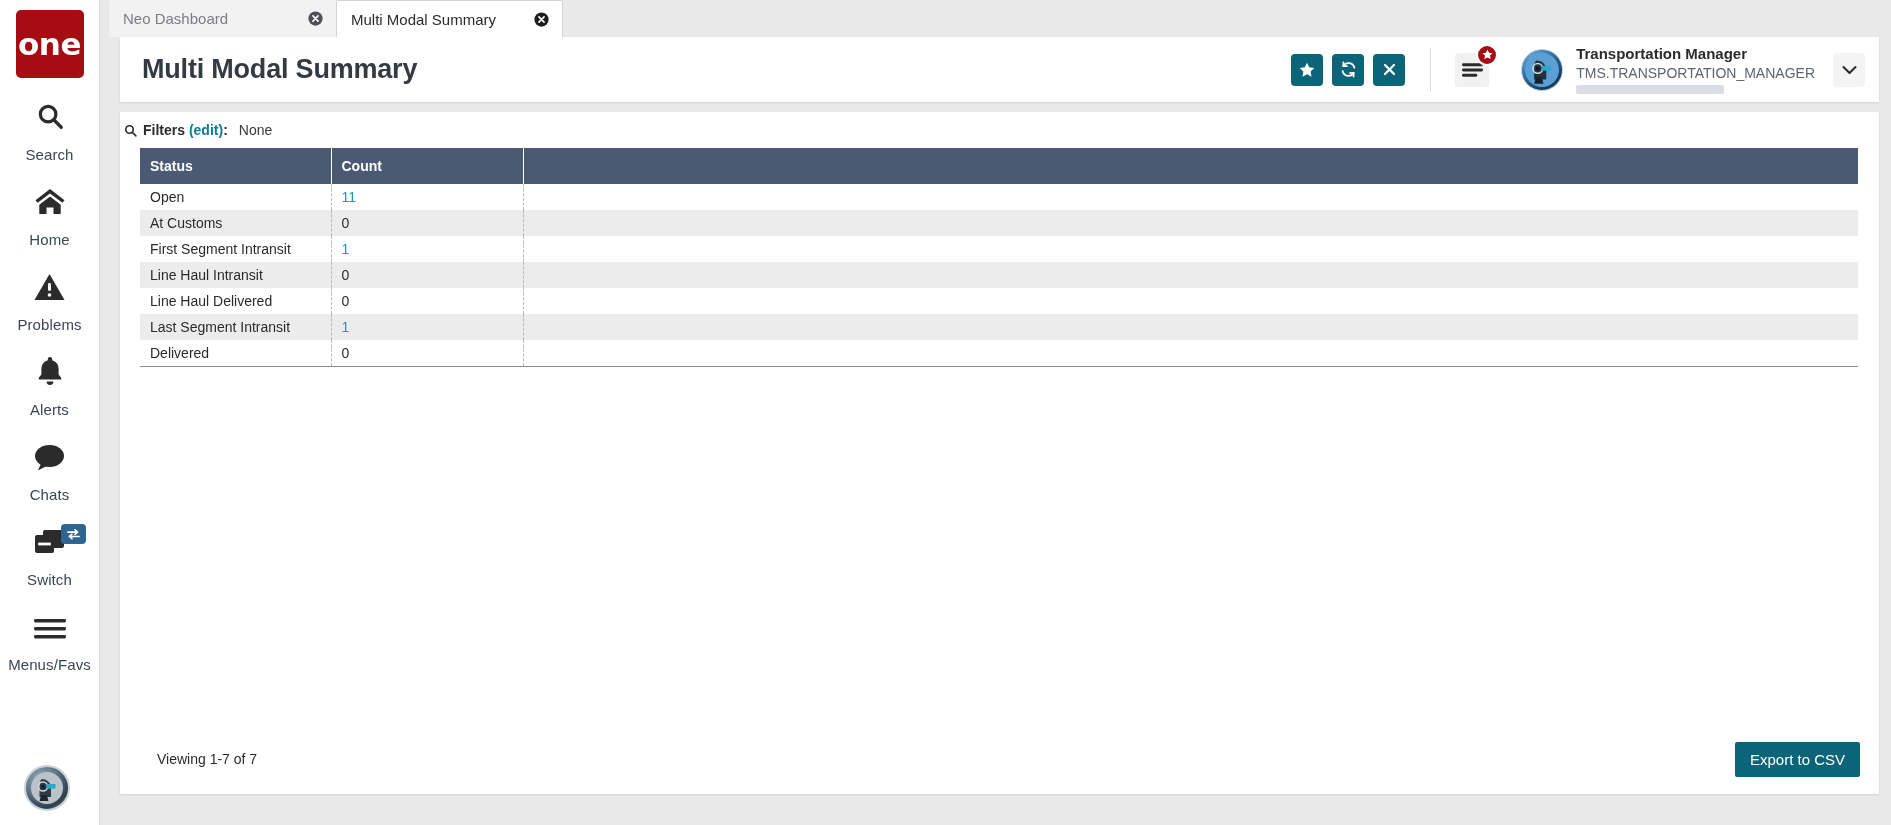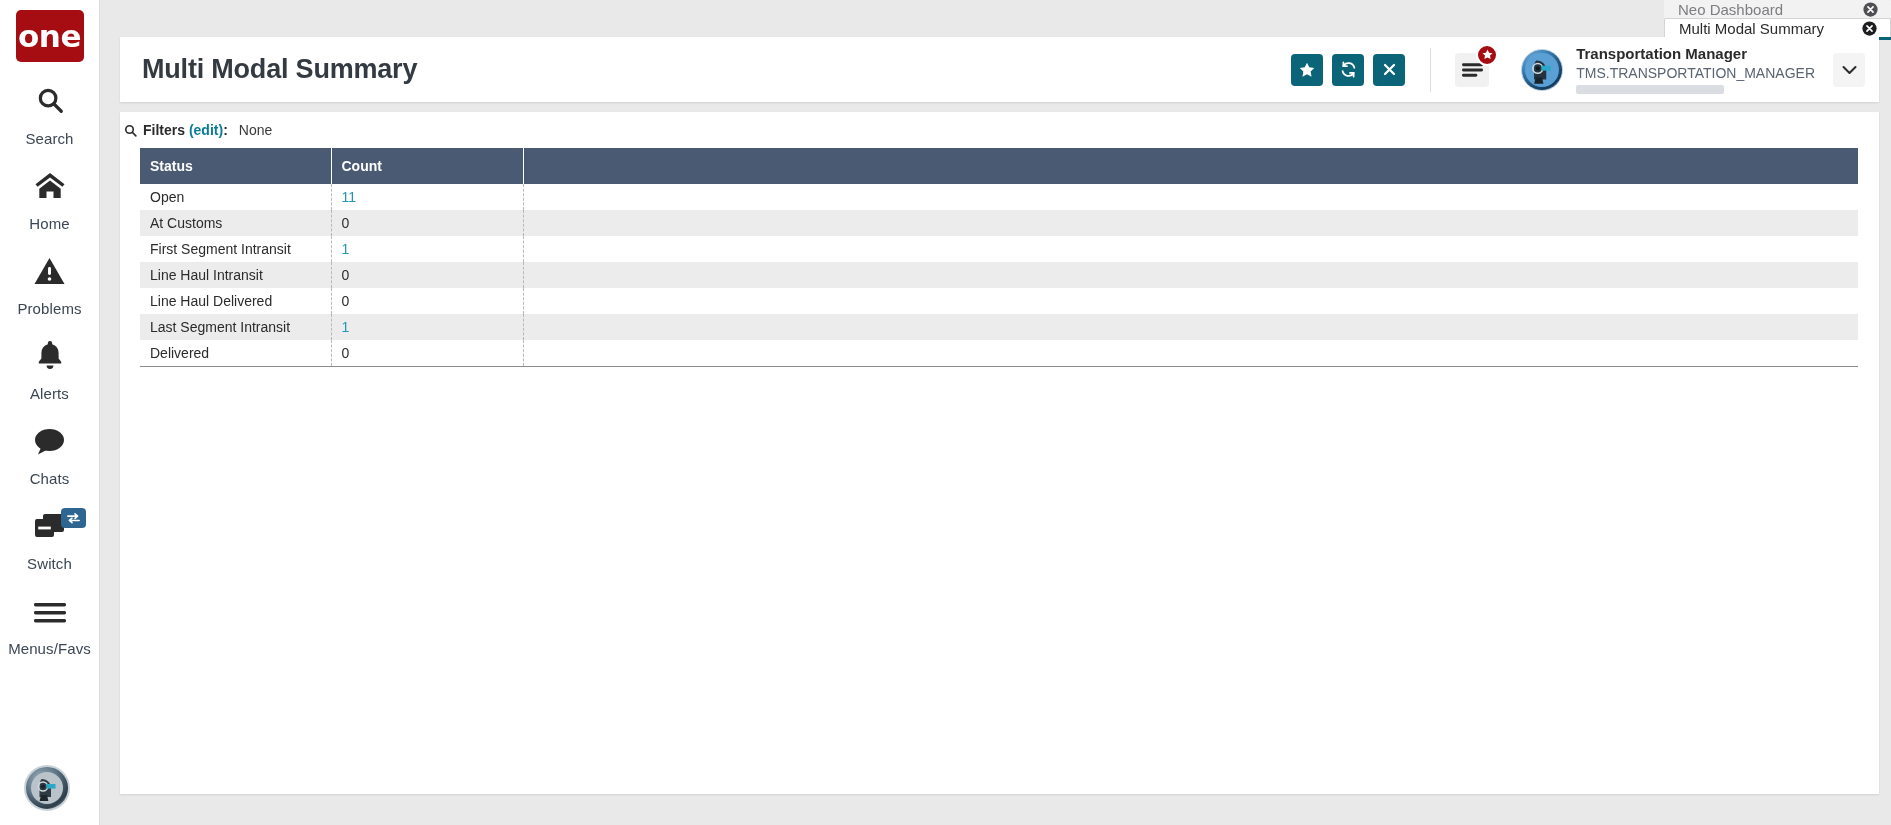--- a/index.html
+++ b/index.html
@@ -15,21 +15,21 @@
   
   #left-rail {
     position: absolute; left: 0; top: 0;
     width: 100px; height: 825px;
     background: #ffffff;
     border-right: 1px solid #dcdcdc;
     display: flex; flex-direction: column; align-items: center;
     z-index: 5;
   }
   #brand-logo {
-    width: 68px; height: 52px;
+    width: 68px; height: 68px;
     background: #a50d12;
     border-radius: 5px;
     margin-top: 10px;
     display: flex; align-items: center; justify-content: center;
     color: #fff;
     font-size: 31px; font-weight: 700; letter-spacing: -0.5px;
     font-family: "DejaVu Sans", sans-serif;
   }
   .rail-item {
     margin-top: 19px;
@@ -63,22 +63,21 @@
     display: flex; align-items: center; justify-content: center;
     cursor: pointer;
   }
 
   
   #tabbar {
     position: absolute; left: 100px; top: 0;
     width: 1791px; height: 37px;
     background: #e9e9ea;
     display: flex; align-items: flex-end;
-    padding-left: 1px;
-    flex-direction: column;
+    padding-left: 9px;
   }
   .tab {
     height: 37px; width: 227px;
     display: flex; align-items: center;
     padding: 0 13px 0 14px;
     font-size: 15px; color: #7d7d82;
     background: #f2f2f2;
     position: relative; cursor: pointer;
     border-top-left-radius: 2px; border-top-right-radius: 2px;
   }
@@ -473,14 +472,18 @@
         <td class="col-rest"></td>
       </tr>
       <tr>
         <td>Delivered</td>
         <td><span class="count-plain">0</span></td>
         <td class="col-rest"></td>
       </tr>
     </tbody>
   </table>
 
+  <div id="footer-row">
+    <span id="viewing-text">Viewing 1-7 of 7</span>
+    <button id="export-btn">Export to CSV</button>
+  </div>
 
 </div>
 
 </body></html>

